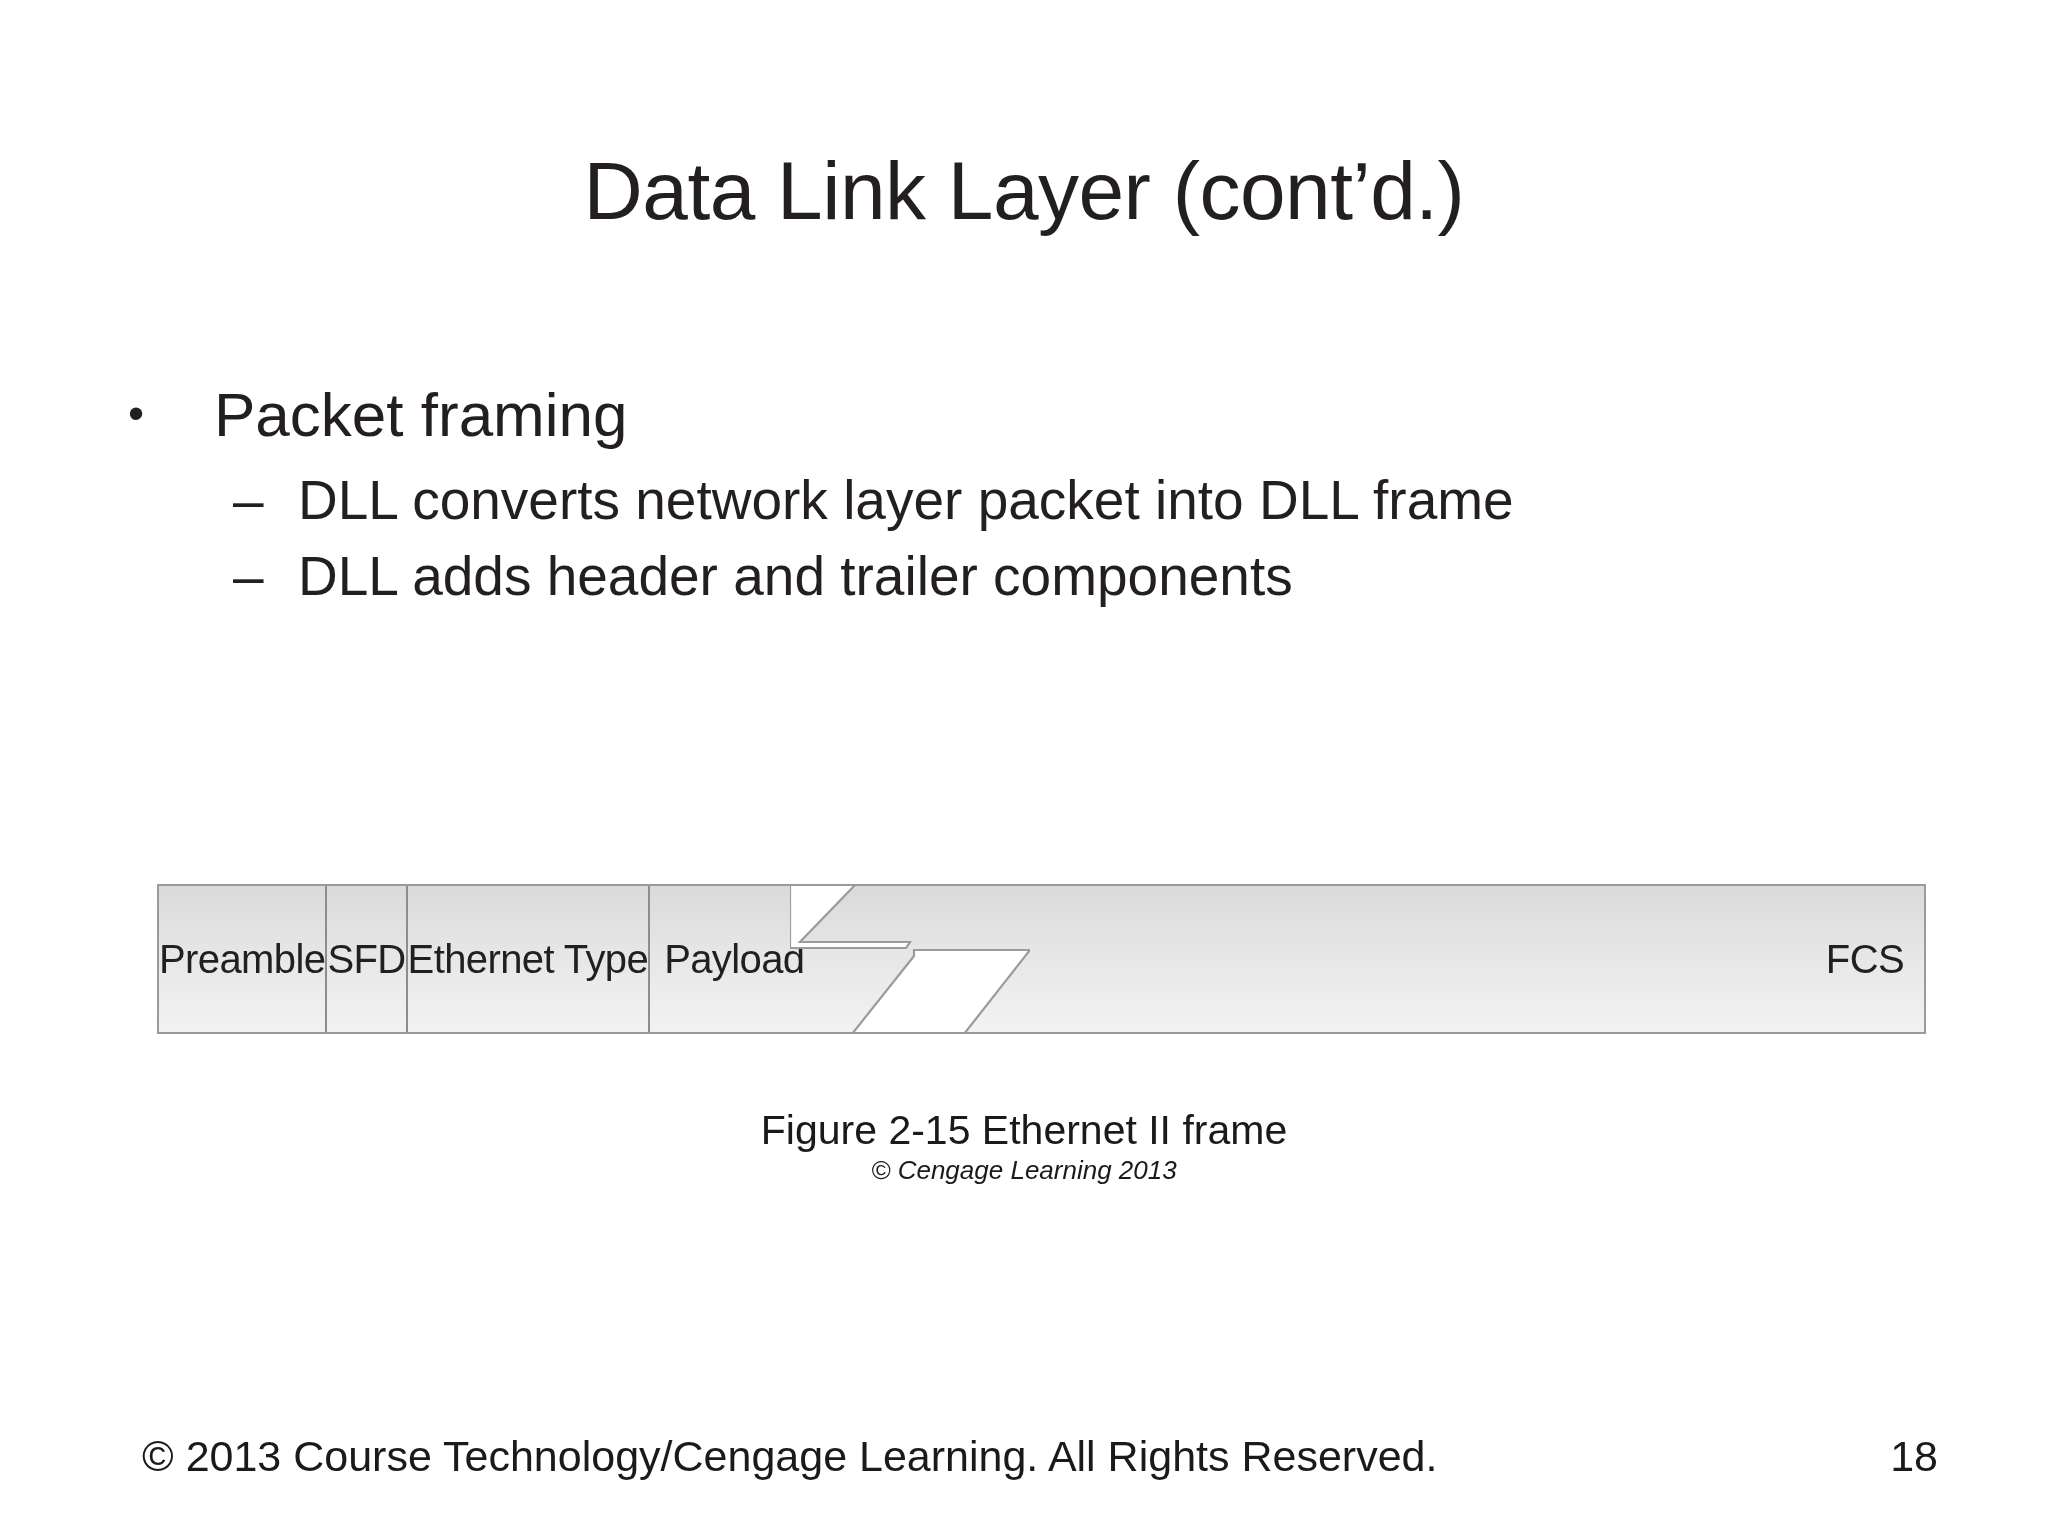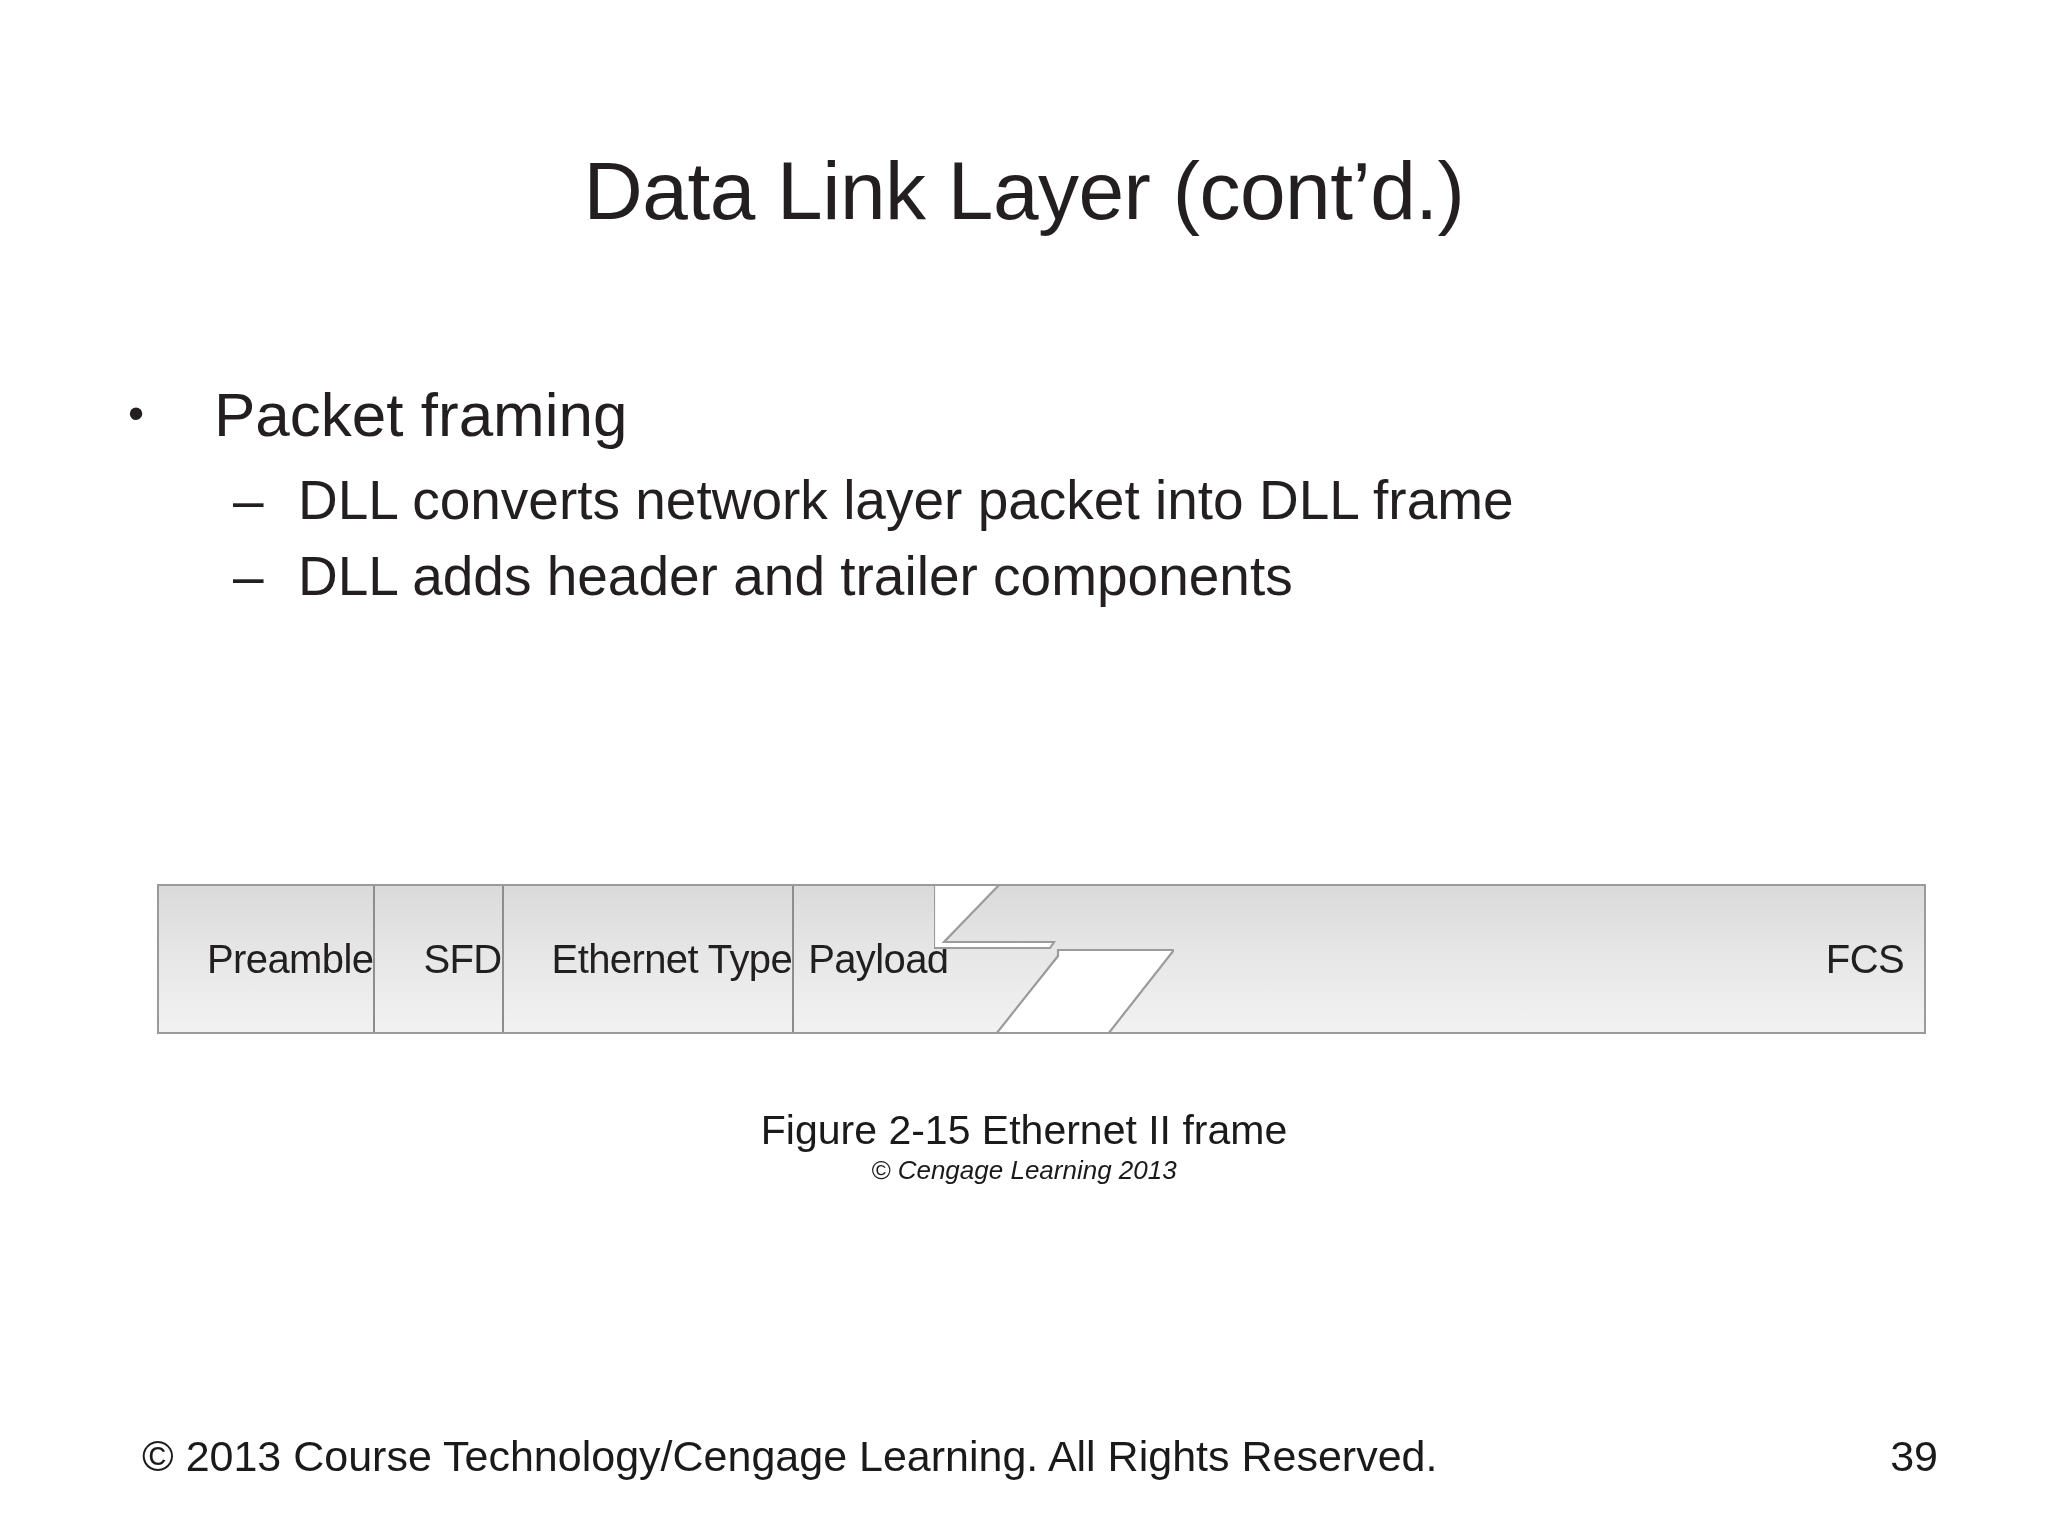--- a/index.html
+++ b/index.html
@@ -89,21 +89,20 @@
     position: relative;
     display: flex;
     align-items: center;
     justify-content: center;
     box-sizing: border-box;
     border-right: 2px solid #8d8d8d;
     font-size: 40px;
     color: #221f1f;
     letter-spacing: -0.6px;
     white-space: nowrap;
-    padding-left: 48px;
   }
   .frame-cell:last-child { border-right: none; }
 
   .c-preamble { flex: 0 0 101px; }
   .c-sfd      { flex: 0 0 51px; }
   .c-dstmac   { flex: 0 0 238px; }
   .c-srcmac   { flex: 0 0 275px; }
   .c-ethtype  { flex: 0 0 190px; }
 
   
@@ -229,13 +228,13 @@
   </div>
 </div>
 
 <div class="fig-caption">
   <div class="cap-line1">Figure 2-15 Ethernet II frame</div>
   <div class="cap-line2">© Cengage Learning 2013</div>
 </div>
 
 <div class="footer-text">© 2013 Course Technology/Cengage Learning. All Rights Reserved.</div>
 
-<div class="footer-page">39</div>
+<div class="footer-page">18</div>
 
 </body></html>

